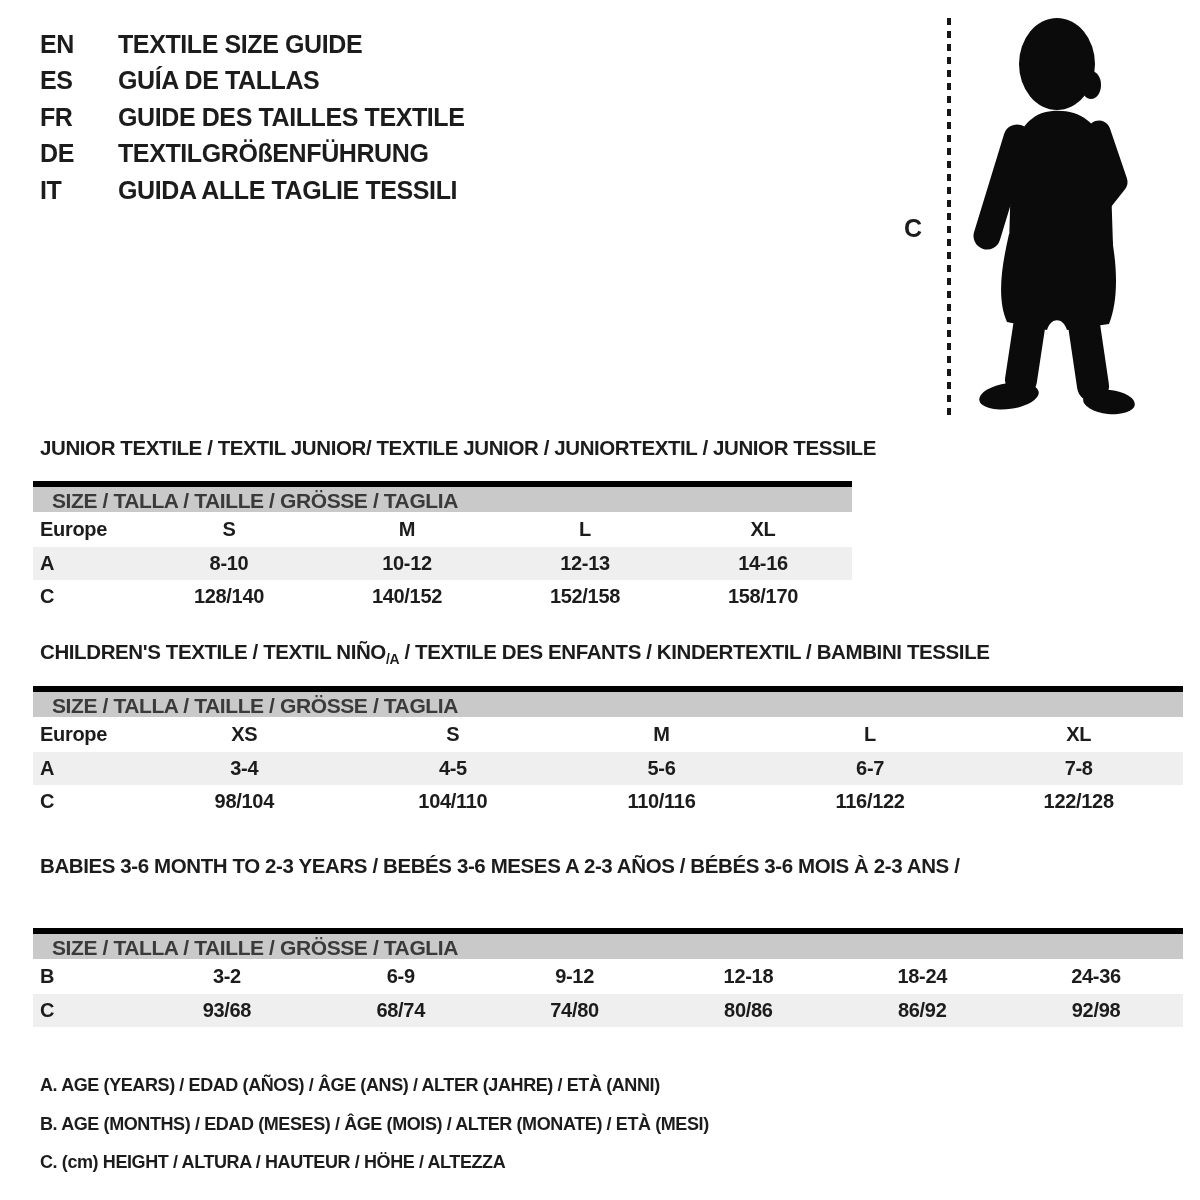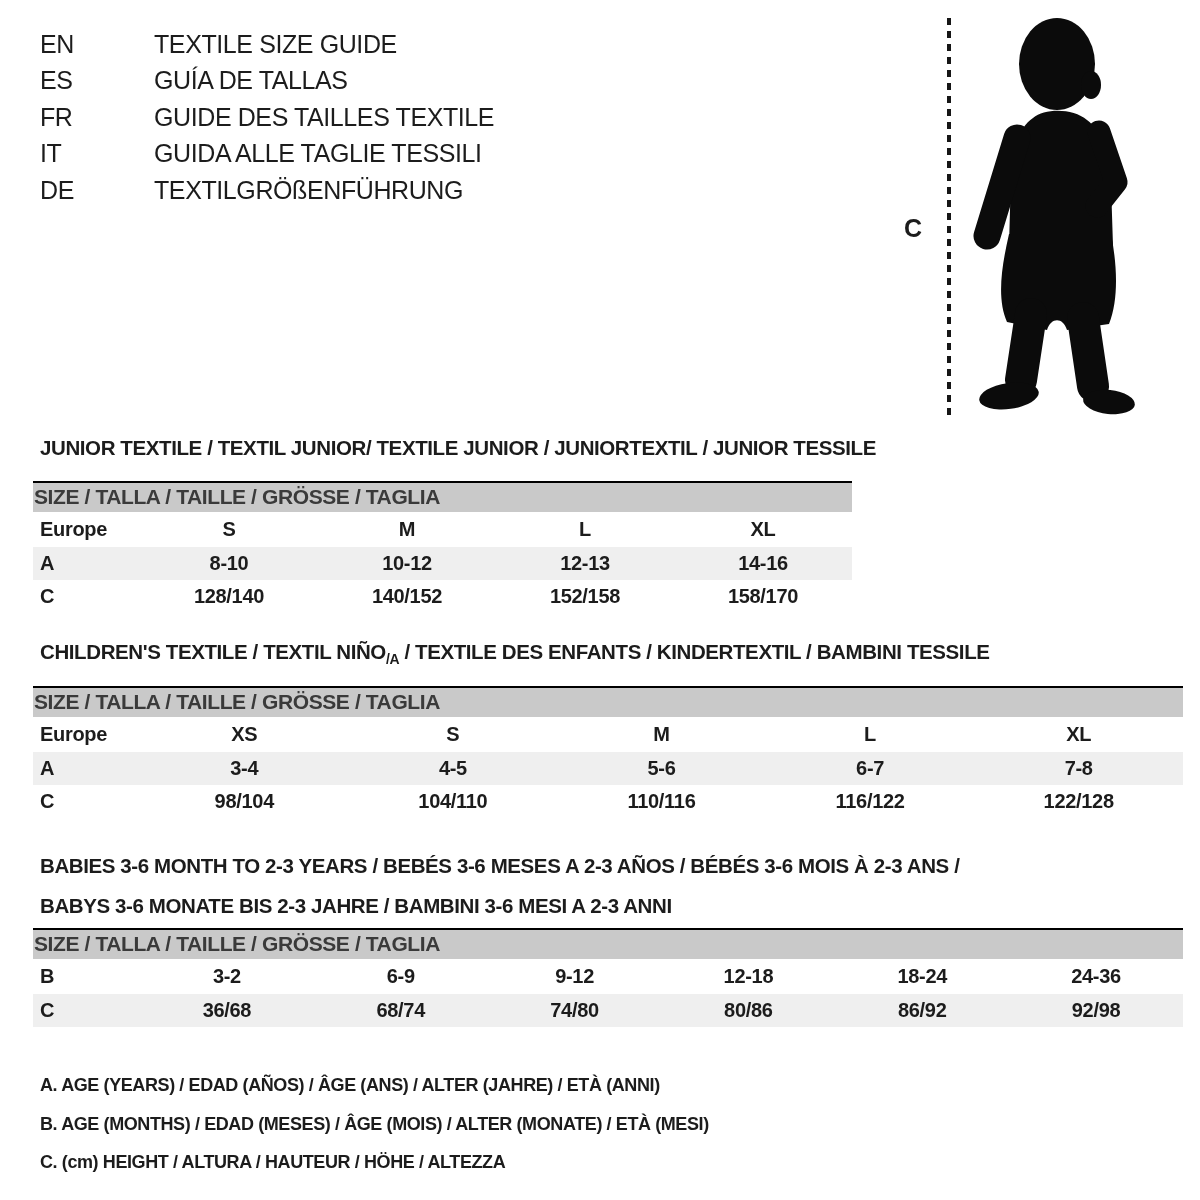--- a/index.html
+++ b/index.html
@@ -5,39 +5,39 @@
   * { margin:0; padding:0; box-sizing:border-box; }
   html,body { background:#ffffff; }
   #page {
     position:relative; width:1200px; height:1200px; background:#ffffff;
     font-family:"Liberation Sans", sans-serif; color:#1c1c1c; overflow:hidden;
   }
 
   
   .langs { position:absolute; left:40px; top:26px; }
   .lang-row { display:flex; height:36.5px; align-items:center;
-              font-size:25px; font-weight:400; letter-spacing:-0.4px; white-space:nowrap;gap:36px; }
+              font-size:25px; font-weight:700; letter-spacing:-0.4px; white-space:nowrap; }
   .lang-code { width:78px; flex:0 0 78px; }
 
   
   .dash-line { position:absolute; left:947px; top:18px; width:4px; height:398px;
                background:repeating-linear-gradient(to bottom,#161616 0 7px,transparent 7px 13px); }
   .c-label { position:absolute; left:904px; top:214px; font-size:25px; font-weight:700; }
   .baby-svg { position:absolute; left:963px; top:14px; }
 
   
   .sec-title { position:absolute; font-size:20.5px; font-weight:700;
                letter-spacing:-0.4px; white-space:nowrap; }
   .sec-title .sub { font-size:14px; vertical-align:-5px; }
   .two-line { line-height:40px; }
 
   
   .stable { position:absolute; font-weight:700; font-size:20px; }
-  .size-bar { height:31px; background:#c9c9c9; border-top:2px solid #000000;
-              line-height:28px; padding-left:1px; font-size:21px; color:#3a3a3a;
+  .size-bar { height:31px; background:#c9c9c9; border-top:6px solid #000000;
+              line-height:28px; padding-left:19px; font-size:21px; color:#3a3a3a;
               letter-spacing:-0.4px; }
   .trow { display:flex; align-items:center; height:33px; }
   .trow.tall { height:35px;justify-content:space-between; }
   .trow.shaded { background:#efefef; }
   .cell { flex:1; text-align:center; letter-spacing:-0.3px; }
   .cell.label { flex:0 0 107px; text-align:left; padding-left:7px; }
 
   
   .legend { position:absolute; left:40px; top:1066px; font-size:18px;
             font-weight:700; letter-spacing:-0.4px; line-height:38.5px; white-space:nowrap; }
@@ -54,26 +54,26 @@
     </div>
     <div class="lang-row">
       <span class="lang-code">ES</span>
       <span class="lang-label">GUÍA DE TALLAS</span>
     </div>
     <div class="lang-row">
       <span class="lang-code">FR</span>
       <span class="lang-label">GUIDE DES TAILLES TEXTILE</span>
     </div>
     <div class="lang-row">
+      <span class="lang-code">DE</span>
+      <span class="lang-label">TEXTILGRÖßENFÜHRUNG</span>
+    </div>
+    <div class="lang-row">
       <span class="lang-code">IT</span>
       <span class="lang-label">GUIDA ALLE TAGLIE TESSILI</span>
-    </div>
-    <div class="lang-row">
-      <span class="lang-code">DE</span>
-      <span class="lang-label">TEXTILGRÖßENFÜHRUNG</span>
     </div>
   </div>
 
   <div class="c-label">C</div>
   <div class="dash-line"></div>
   <svg class="baby-svg" width="176" height="404" viewBox="0 0 176 404" aria-hidden="true">
     <g fill="#0b0b0b" stroke="none">
       <ellipse cx="94" cy="50" rx="38" ry="46"></ellipse>
       <ellipse cx="128" cy="71" rx="10" ry="14"></ellipse>
       <path d="M70,104 C82,94 110,94 124,106 C138,116 146,140 148,170 L150,232 L46,232 L48,160 C50,130 58,112 70,104 Z"></path>
@@ -141,37 +141,36 @@
       <div class="cell">98/104</div>
       <div class="cell">104/110</div>
       <div class="cell">110/116</div>
       <div class="cell">116/122</div>
       <div class="cell">122/128</div>
     </div>
   </div>
 
   <div class="sec-title two-line" style="left:40px; top:846px;">
     <div>BABIES 3-6 MONTH TO 2-3 YEARS / BEBÉS 3-6 MESES A 2-3 AÑOS / BÉBÉS 3-6 MOIS À 2-3 ANS /</div>
-    <div>BABYS 3-6 MONATE BIS 2-3 JAHRE / BAMBINI 3-6 MESI A 2-3 ANNI</div>
   </div>
 
   <div class="stable" style="left:33px; top:928px; width:1150px;">
     <div class="size-bar">SIZE / TALLA / TAILLE / GRÖSSE / TAGLIA</div>
     <div class="trow tall">
       <div class="cell label">B</div>
       <div class="cell">3-2</div>
       <div class="cell">6-9</div>
       <div class="cell">9-12</div>
       <div class="cell">12-18</div>
       <div class="cell">18-24</div>
       <div class="cell">24-36</div>
     </div>
     <div class="trow shaded">
       <div class="cell label">C</div>
-      <div class="cell">36/68</div>
+      <div class="cell">93/68</div>
       <div class="cell">68/74</div>
       <div class="cell">74/80</div>
       <div class="cell">80/86</div>
       <div class="cell">86/92</div>
       <div class="cell">92/98</div>
     </div>
   </div>
 
   <div class="legend">
     <div>A. AGE (YEARS) / EDAD (AÑOS) / ÂGE (ANS) / ALTER (JAHRE) / ETÀ (ANNI)</div>

